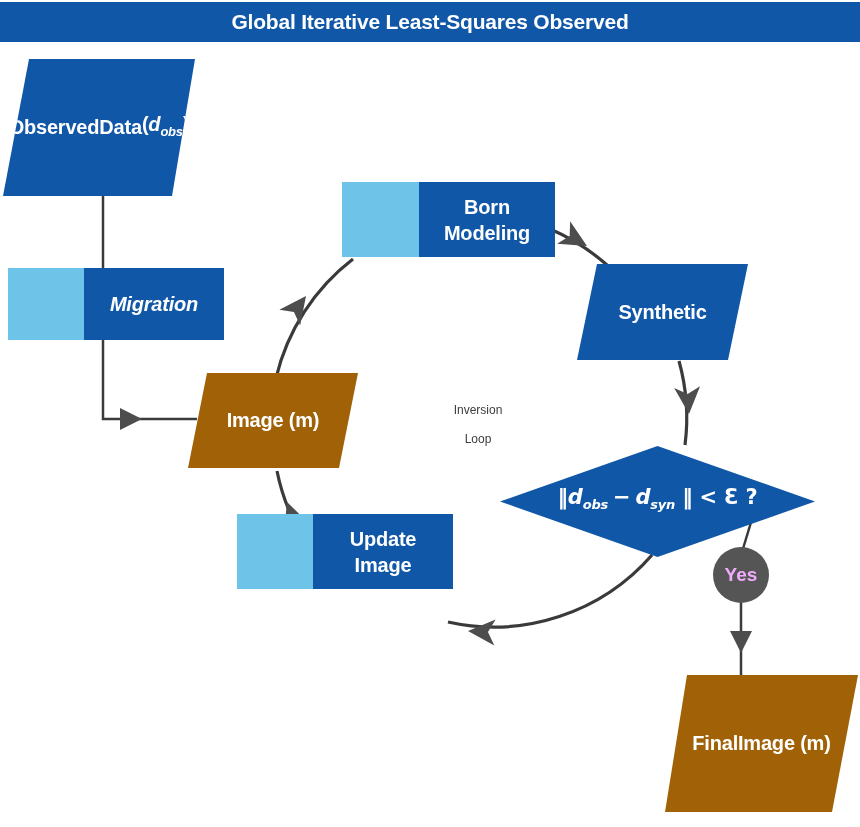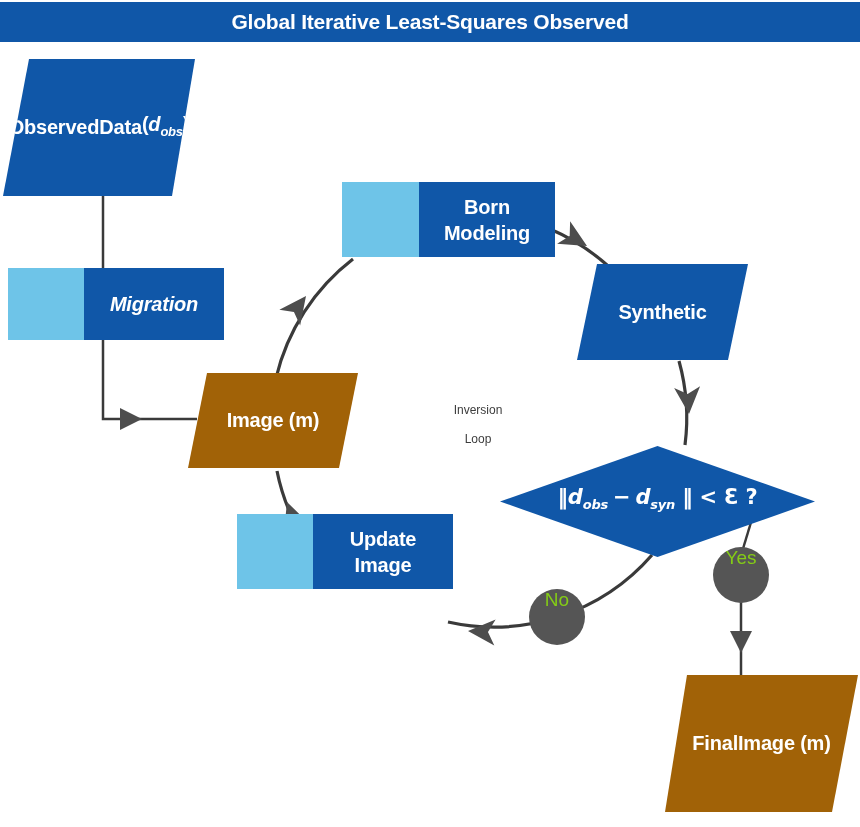--- a/index.html
+++ b/index.html
@@ -41,21 +41,21 @@
 
   .diamond{left:500px;top:446px;width:315px;height:111px;background:#1057a8;
     clip-path:polygon(50% 0,100% 50%,50% 100%,0 50%);}
   .formula{font-family:"DejaVu Sans",sans-serif;font-size:21px;font-weight:bold;white-space:nowrap;}
   .formula .fvar{font-style:italic;}
   .formula sub{font-size:13px;font-style:italic;}
   .formula .gap-l{margin-left:7px;}
   .formula .minus{margin:0 5px;}
 
   .circle{position:absolute;width:56px;height:56px;border-radius:50%;background:#555555;
-    display:flex;justify-content:center;color:#84cc16;font-weight:normal;font-size:19px;}
+    display:flex;align-items:center;justify-content:center;color:#f0abfc;font-weight:bold;font-size:19px;}
   .circle-yes{left:713px;top:547px;}
   .circle-no{left:529px;top:589px;}
 
   .loop-label{position:absolute;left:398px;top:396px;width:160px;text-align:center;
     color:#3d3d3d;font-size:12px;line-height:29px;font-weight:normal;}
 
   .var{font-style:italic;}
   .node sub{font-size:13px;font-style:italic;}
 </style>
 </head>
@@ -122,23 +122,20 @@
   <div class="node blue diamond">
     <div class="formula">
       <span>‖</span><span class="fvar">d</span><sub>obs</sub><span class="minus">−</span><span class="fvar">d</span><sub>syn</sub><span class="gap-l">‖</span><span class="gap-l">&lt; Ɛ ?</span>
     </div>
   </div>
 
   <div class="circle circle-yes">
     <span>Yes</span>
   </div>
 
-  <div class="circle circle-no">
-    <span>No</span>
-  </div>
 
   <div class="process proc-update">
     <div class="core">
       <div>Update</div>
       <div>Image</div>
     </div>
   </div>
 
   <div class="node teal para-final">
     <div>Final</div>

